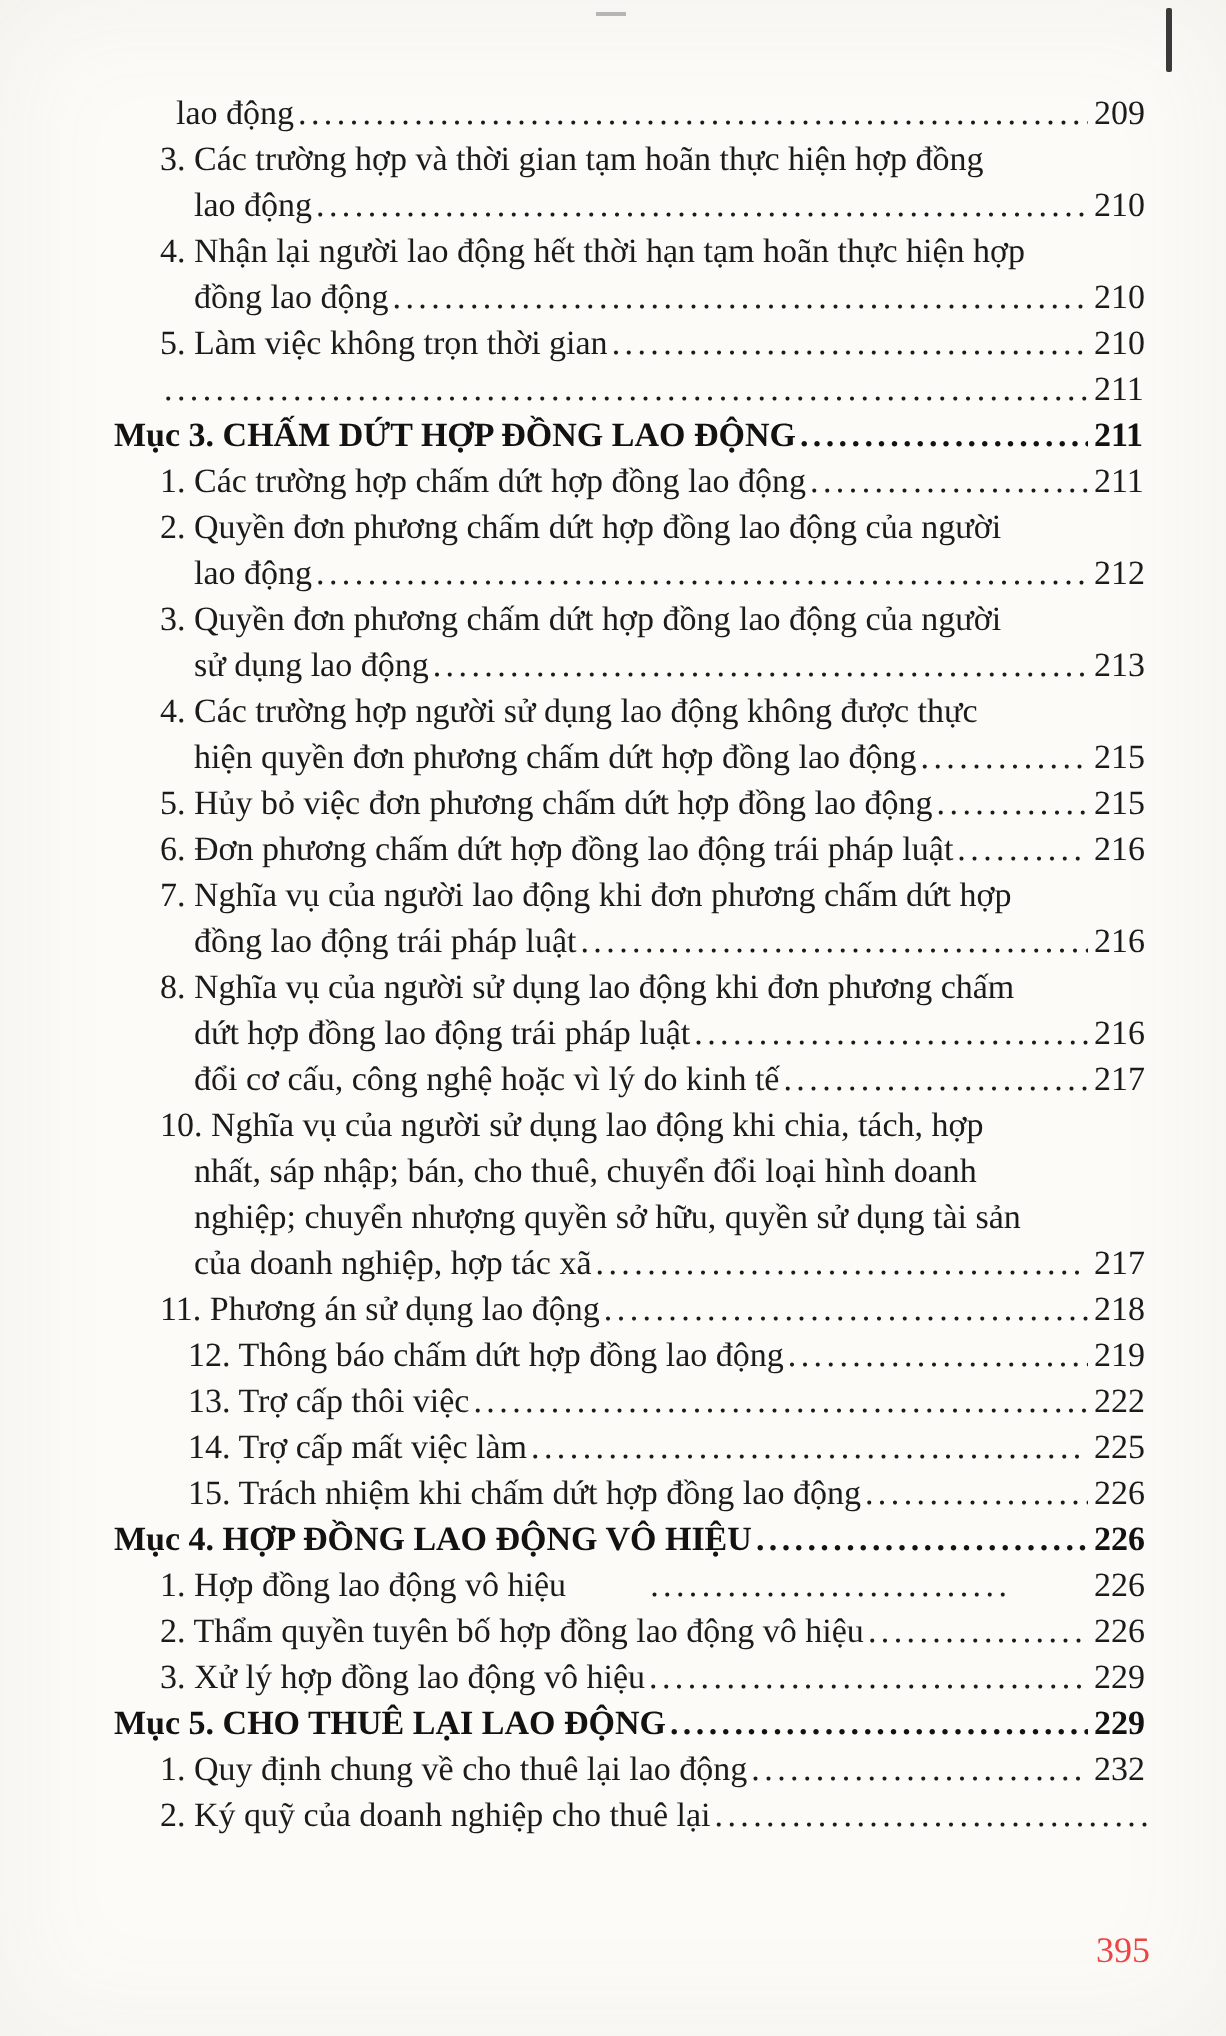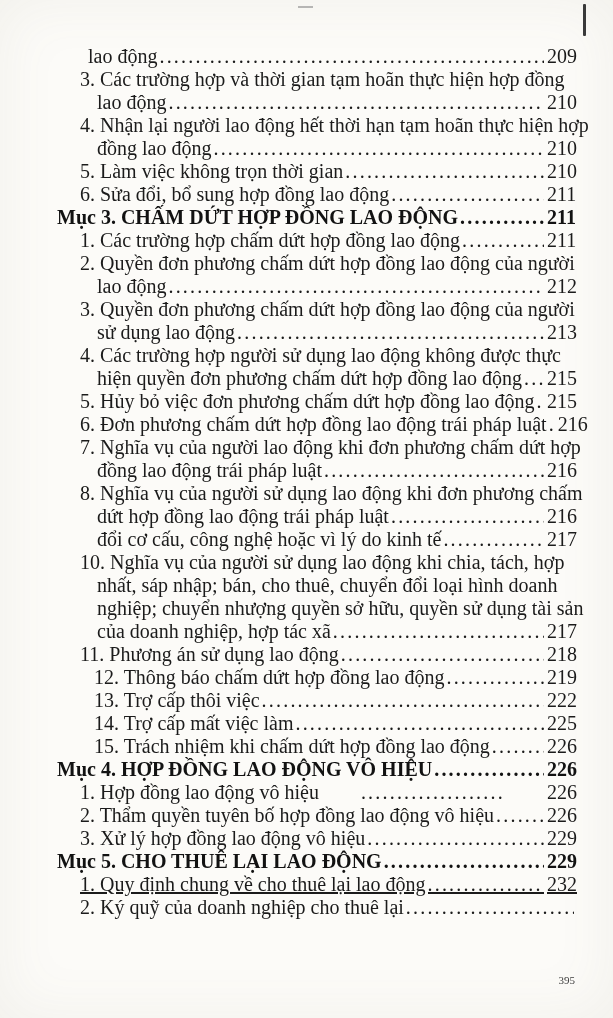--- a/index.html
+++ b/index.html
@@ -12,21 +12,21 @@
     font-family: "Liberation Serif", "DejaVu Serif", serif;
     color: #1b1b1b;
     box-shadow: inset 0 0 60px rgba(120,110,90,0.08);
   }
   .toc {
     position: absolute;
     top: 45px;
     left: 57px;
     right: 36px;
   }
-  .entry { font-size: 20px; line-height: 23px; }
+  .entry { font-size: 17px; line-height: 23px; }
   .entry.muc { font-weight: 700; color: #121212; }
   .line {
     display: flex;
     align-items: baseline;
     white-space: pre;
   }
   .line .t { flex: 0 1 auto; }
   .dots {
     flex: 1 1 auto;
     overflow: hidden;
@@ -41,22 +41,22 @@
   .page {
     flex: 0 0 auto;
     min-width: 30px;
     text-align: left;
   }
   .entry.no-page .page { min-width: 0; }
   .folio {
     position: absolute;
     right: 38px;
     bottom: 32px;
-    font-size: 11px;
-    color: #404040;
+    font-size: 18px;
+    color: #ef4444;
   }
   .artifact-top-right {
     position: absolute;
     top: 4px;
     right: 27px;
     width: 3px;
     height: 32px;
     background: #3a3a3a;
     border-radius: 1px;
   }
@@ -82,21 +82,21 @@
       <div class="line" style="padding-left: 40px;"><span class="t">lao động</span><span class="dots"></span><span class="page">210</span></div>
     </div>
     <div class="entry item">
       <div class="line" style="padding-left: 23px;"><span class="t">4. Nhận lại người lao động hết thời hạn tạm hoãn thực hiện hợp</span></div>
       <div class="line" style="padding-left: 40px;"><span class="t">đồng lao động</span><span class="dots"></span><span class="page">210</span></div>
     </div>
     <div class="entry item">
       <div class="line" style="padding-left: 23px;"><span class="t">5. Làm việc không trọn thời gian</span><span class="dots"></span><span class="page">210</span></div>
     </div>
     <div class="entry item">
-      <div class="line" style="padding-left: 23px;"><span class="t">6. Sửa đổi, bổ sung hợp đồng lao động</span><span class="dots"></span><span class="page">211</span></div>
+      <div class="line" style="padding-left: 23px;"><span class="dots"></span><span class="page">211</span></div>
     </div>
     <div class="entry muc">
       <div class="line" style="padding-left: 0px;"><span class="t">Mục 3. CHẤM DỨT HỢP ĐỒNG LAO ĐỘNG</span><span class="dots"></span><span class="page">211</span></div>
     </div>
     <div class="entry item">
       <div class="line" style="padding-left: 23px;"><span class="t">1. Các trường hợp chấm dứt hợp đồng lao động</span><span class="dots"></span><span class="page">211</span></div>
     </div>
     <div class="entry item">
       <div class="line" style="padding-left: 23px;"><span class="t">2. Quyền đơn phương chấm dứt hợp đồng lao động của người</span></div>
       <div class="line" style="padding-left: 40px;"><span class="t">lao động</span><span class="dots"></span><span class="page">212</span></div>
@@ -156,21 +156,21 @@
     <div class="entry item">
       <div class="line" style="padding-left: 23px;"><span class="t">2. Thẩm quyền tuyên bố hợp đồng lao động vô hiệu</span><span class="dots"></span><span class="page">226</span></div>
     </div>
     <div class="entry item">
       <div class="line" style="padding-left: 23px;"><span class="t">3. Xử lý hợp đồng lao động vô hiệu</span><span class="dots"></span><span class="page">229</span></div>
     </div>
     <div class="entry muc">
       <div class="line" style="padding-left: 0px;"><span class="t">Mục 5. CHO THUÊ LẠI LAO ĐỘNG</span><span class="dots"></span><span class="page">229</span></div>
     </div>
     <div class="entry item">
-      <div class="line" style="padding-left: 23px; text-decoration: underline;"><span class="t">1. Quy định chung về cho thuê lại lao động</span><span class="dots"></span><span class="page">232</span></div>
+      <div class="line" style="padding-left: 23px;"><span class="t">1. Quy định chung về cho thuê lại lao động</span><span class="dots"></span><span class="page">232</span></div>
     </div>
     <div class="entry item no-page">
       <div class="line" style="padding-left: 23px;"><span class="t">2. Ký quỹ của doanh nghiệp cho thuê lại</span><span class="dots"></span><span class="page"></span></div>
     </div>
   </div>
 
 <div class="folio">395</div>
 
 <div class="artifact-top-right"></div>
 <div class="artifact-top-center"></div>

